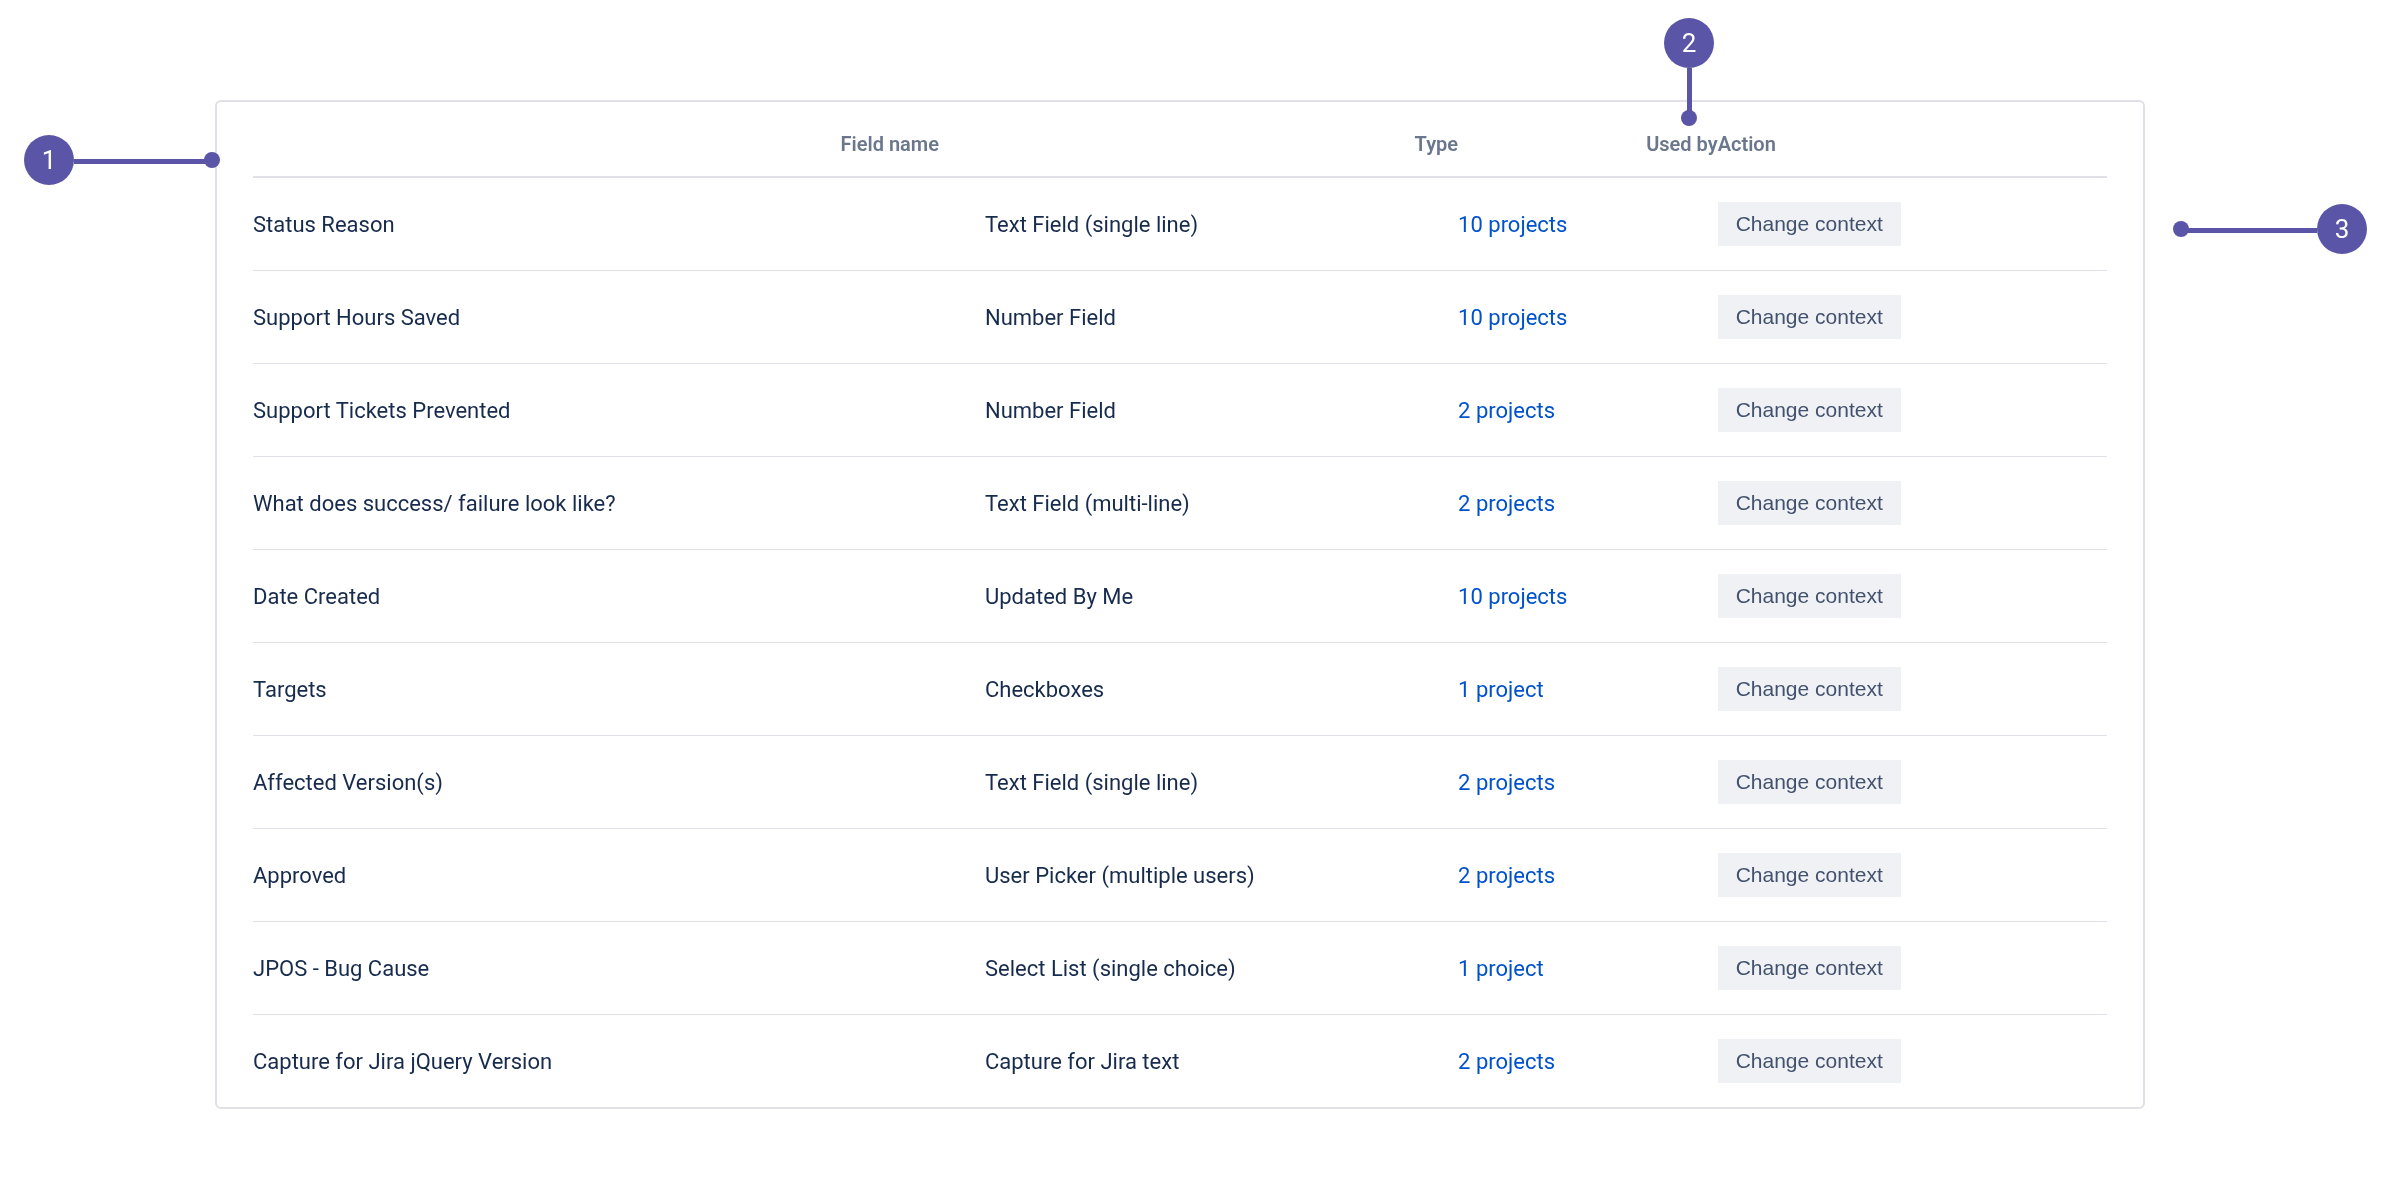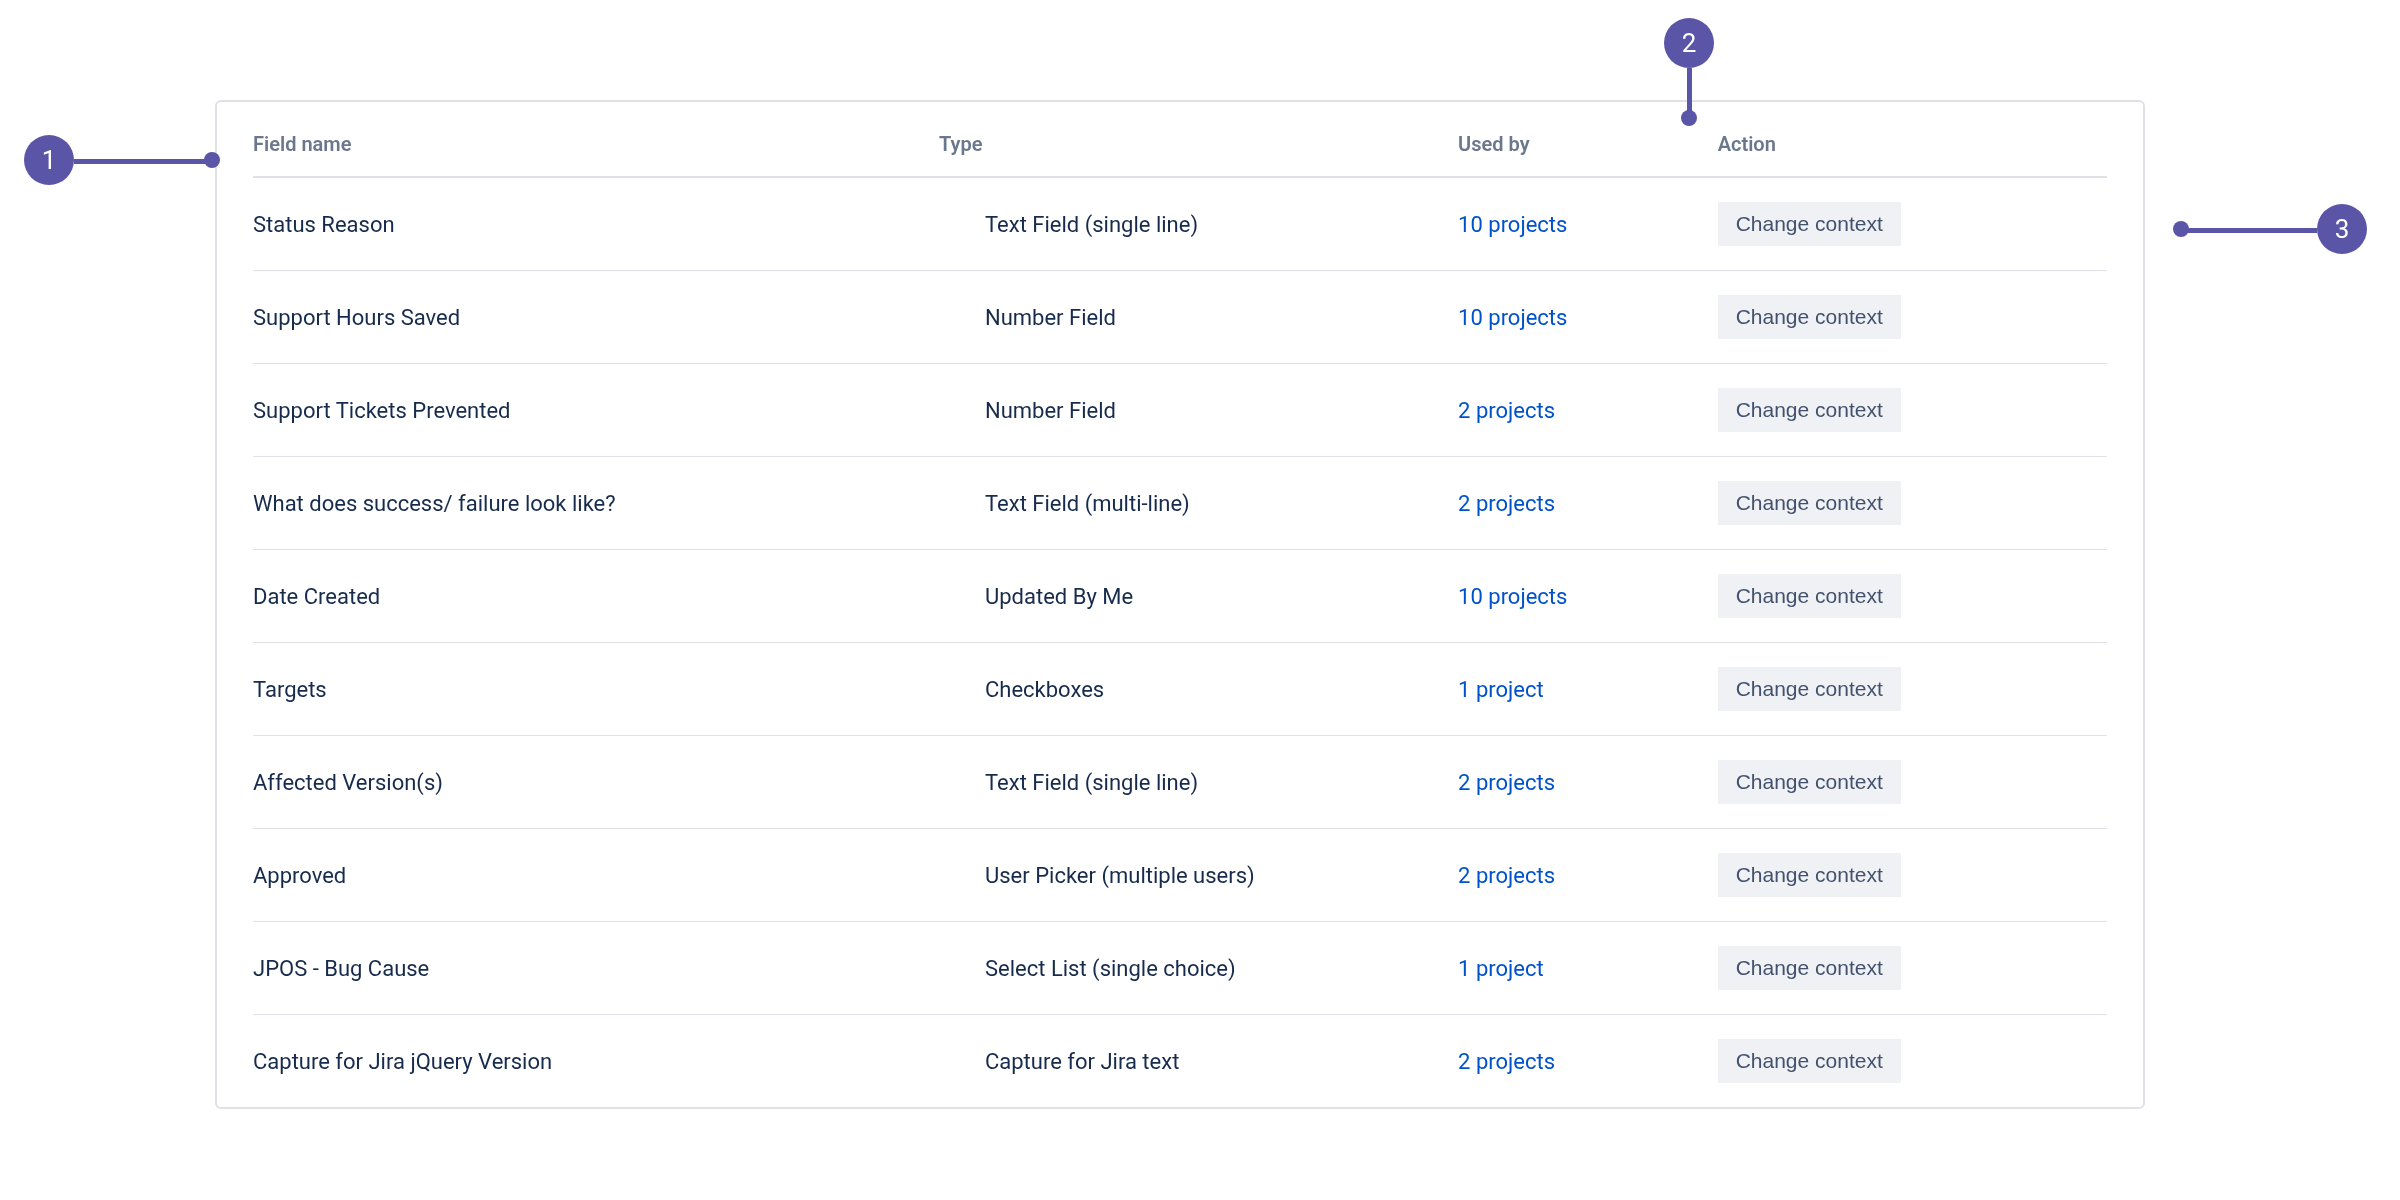--- a/index.html
+++ b/index.html
@@ -18,21 +18,21 @@
     border: 2px solid #dfe1e6;
     border-radius: 6px;
     background: #fff;
     padding: 0 36px;
   }
   table {
     width: 100%;
     border-collapse: collapse;
   }
   thead th {
-    text-align: left;
+    text-align: right;
     font-size: 20px;
     font-weight: 600;
     color: #6b778c;
     padding: 30px 0 20px 0;
     border-bottom: 2px solid #dfe1e6;
   }
   tbody td {
     padding: 24px 0;
     border-bottom: 1px solid #dfe1e6;
     vertical-align: middle;

